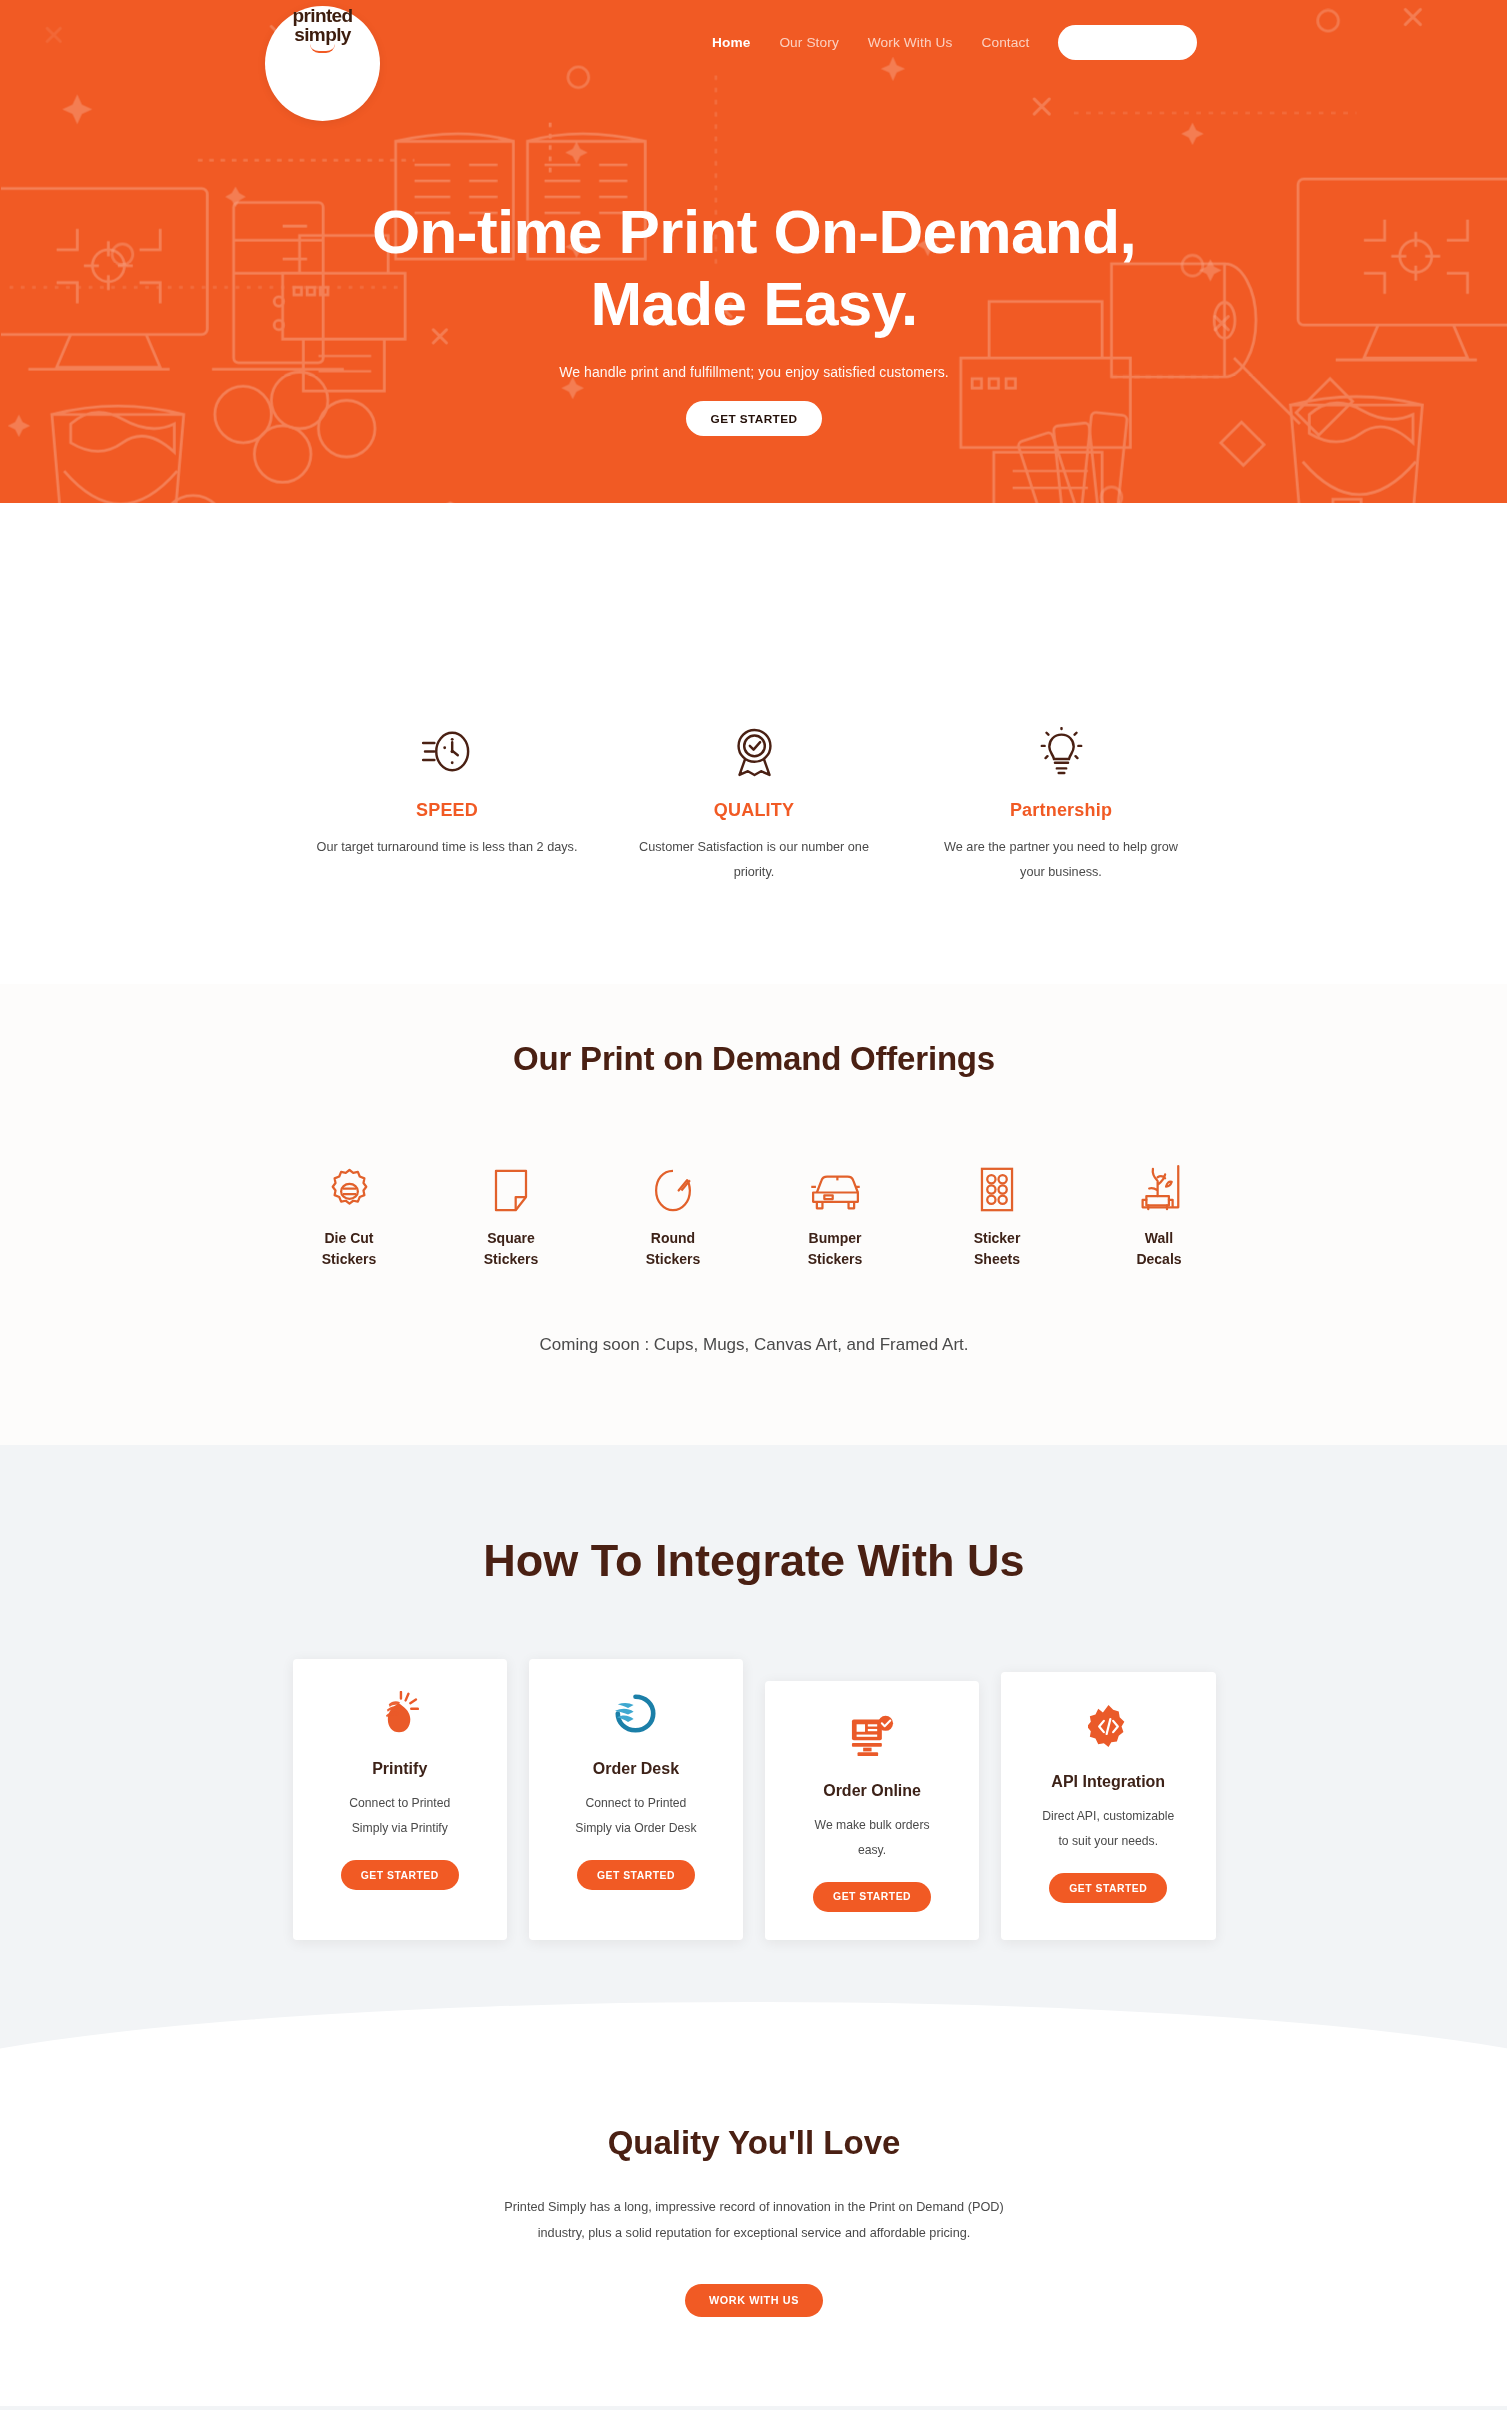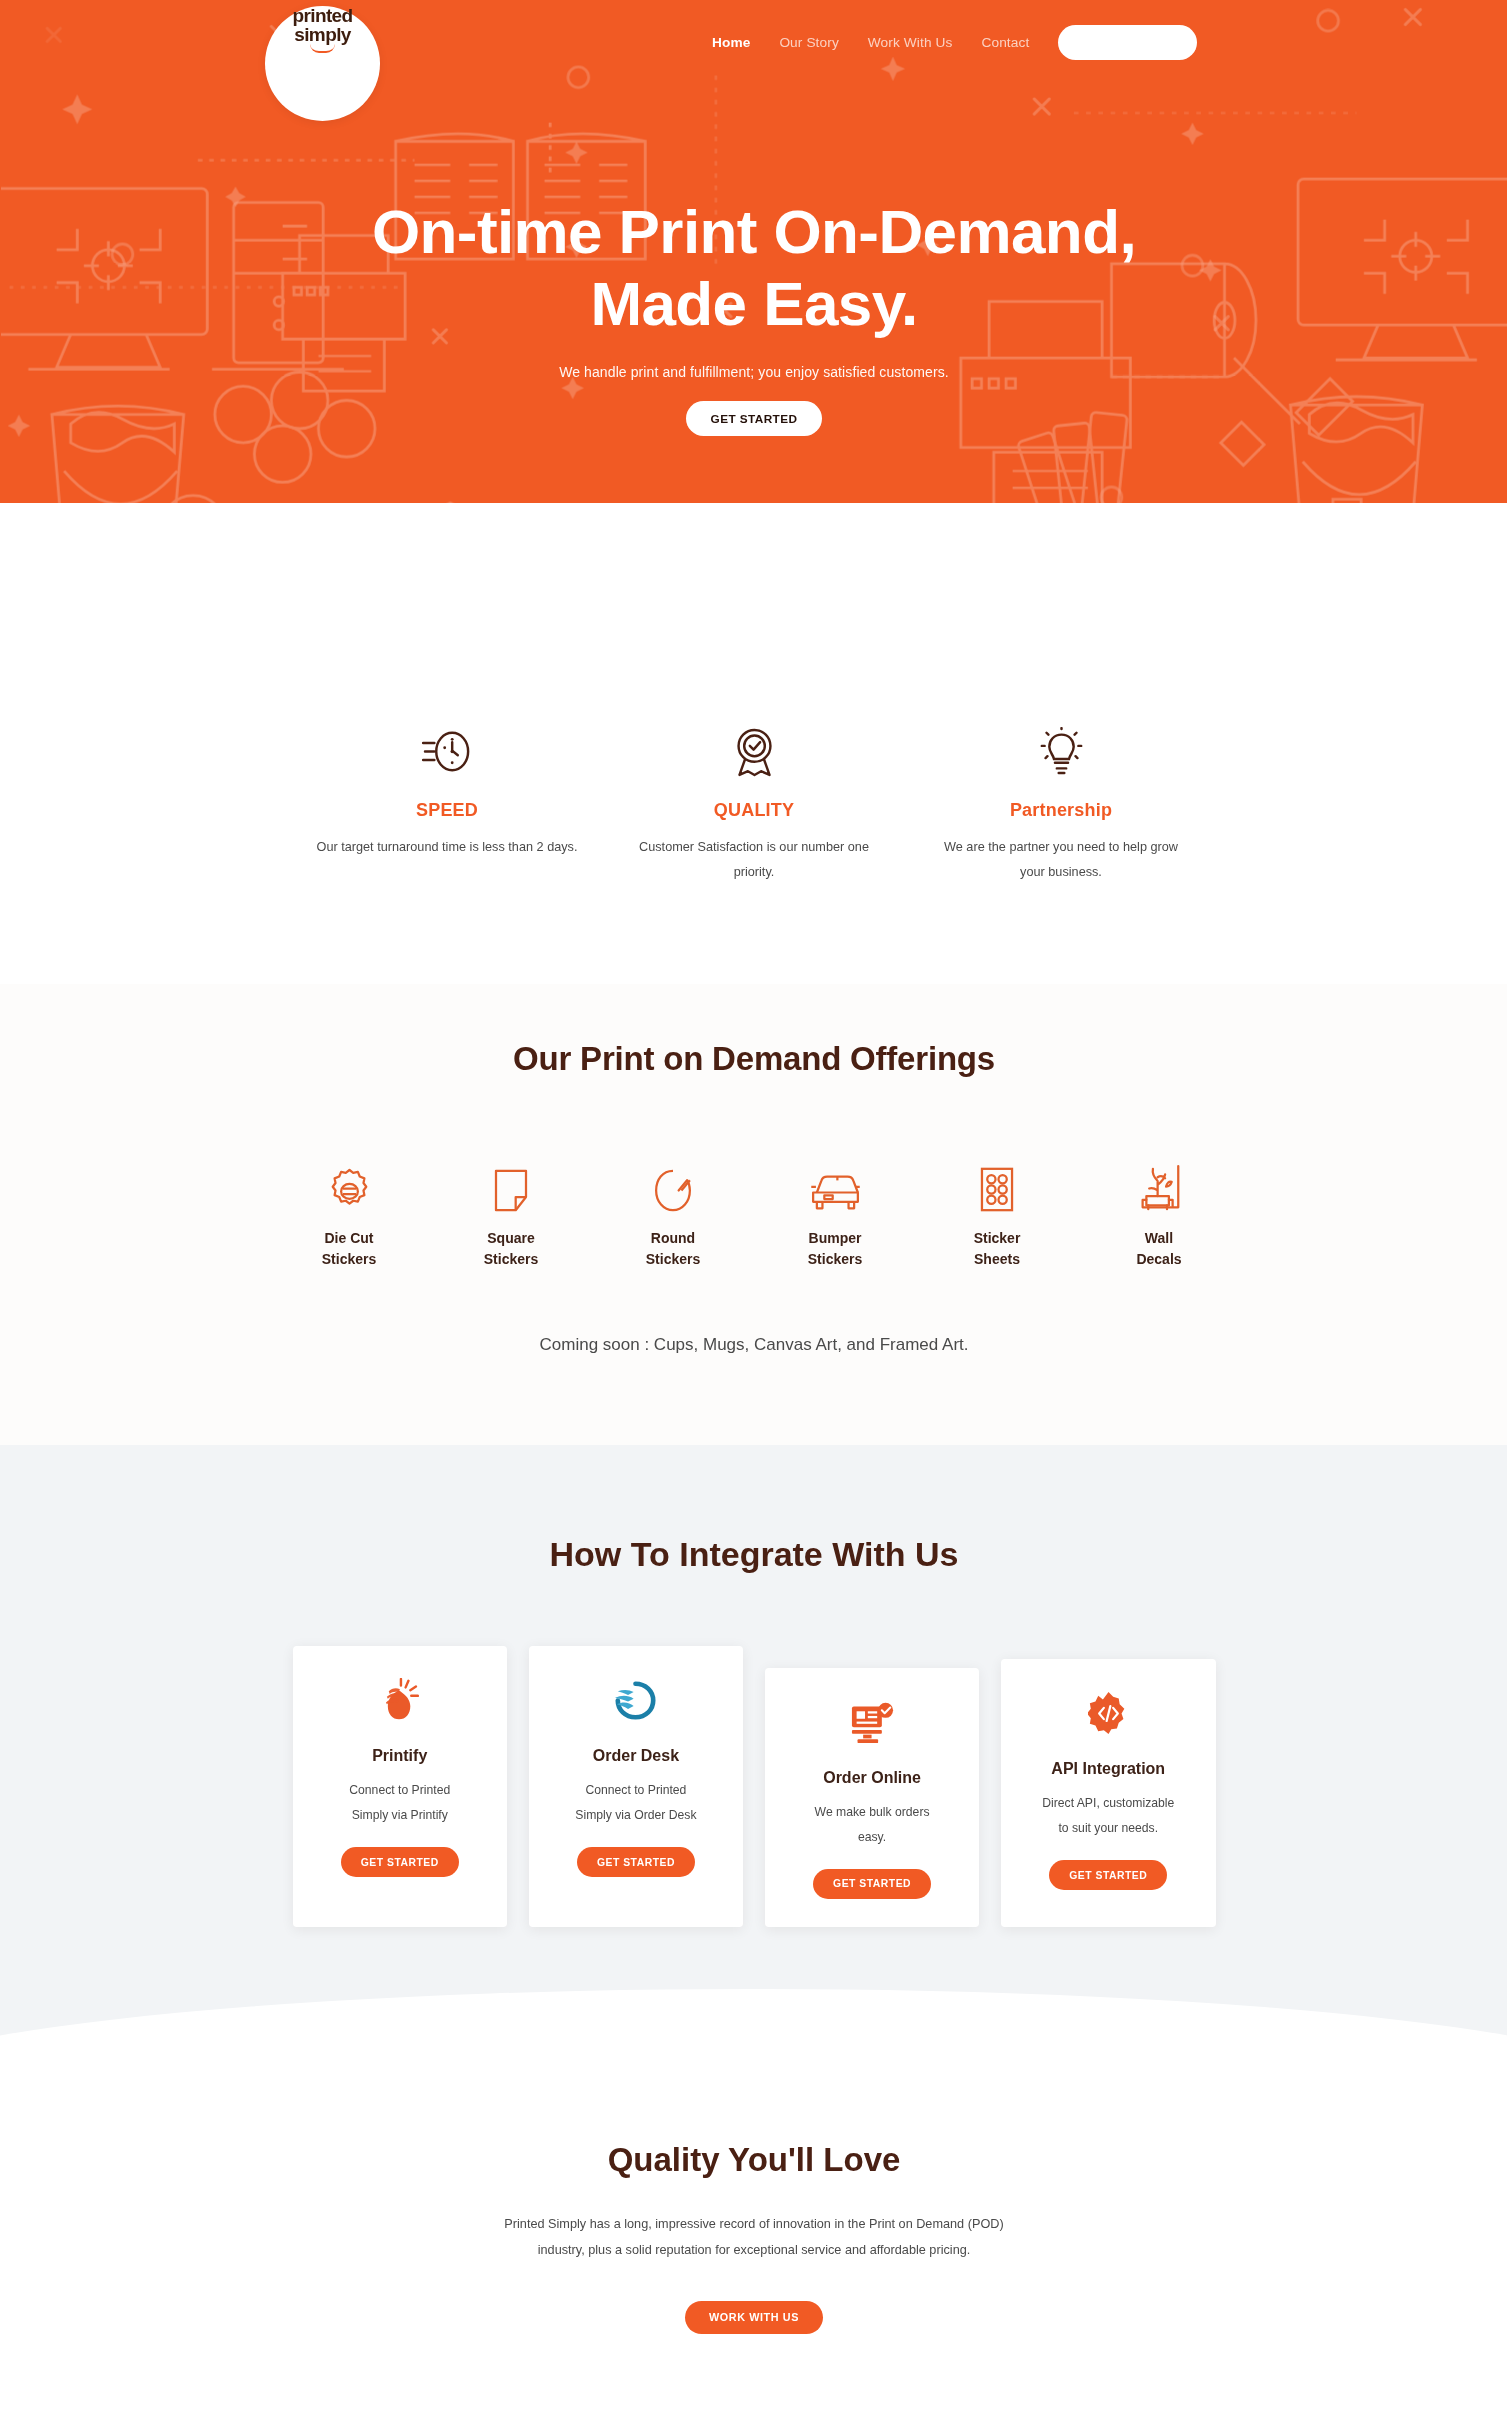--- a/index.html
+++ b/index.html
@@ -191,21 +191,21 @@
   }
 
   
   .integrate {
     position:relative;
     background:#f2f4f6;
     padding:90px 0 111px;
   }
   .int-title {
     text-align:center;
-    font-size:34px; font-weight:800;
+    font-size:45px; font-weight:800;
     color:#4a2013;
   }
   .cards {
     margin:72px auto 0;
     width:923px;
     display:flex; justify-content:center; gap:21.7px;
   }
   .card {
     width:215px;
     background:#fff;
@@ -254,21 +254,21 @@
     background:#fff;
     border-radius:50% 50% 0 0 / 100% 100% 0 0;
   }
   .q-bot-curve {
     position:absolute; bottom:-49px; left:-10%;
     width:120%; height:104px;
     background:#fff;
     border-radius:0 0 50% 50% / 0 0 100% 100%;
   }
   .q-inner { position:relative; z-index:2; text-align:center; }
-  .q-title { font-size:33px; font-weight:800; color:#4a2013;margin-top:30px; }
+  .q-title { font-size:33px; font-weight:800; color:#4a2013; }
   .q-desc {
     margin:32px auto 0;
     width:650px;
     font-size:12.7px;
     line-height:2.05;
     color:#4a4a4a;
   }
   .btn-work {
     display:inline-block;
     margin-top:38px;

